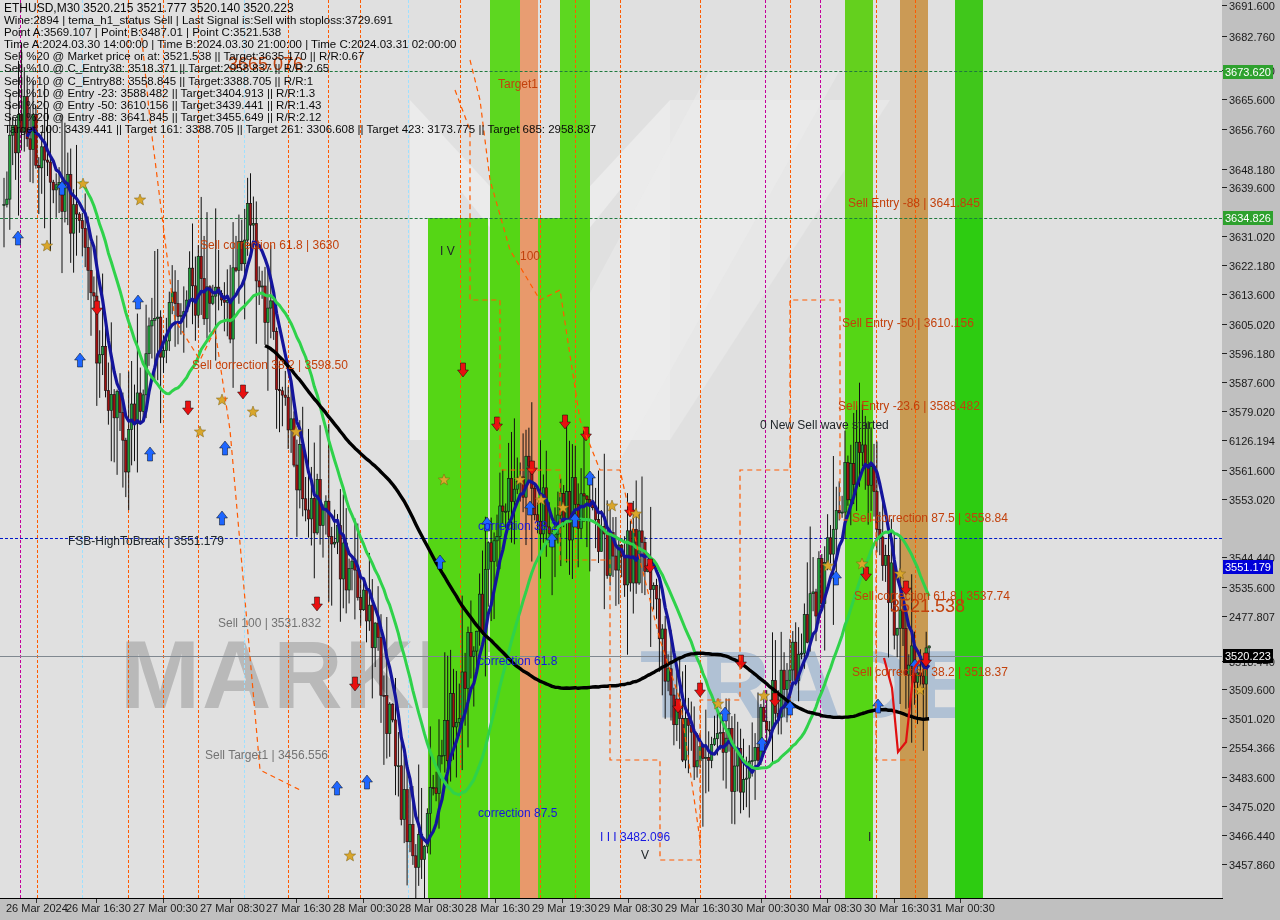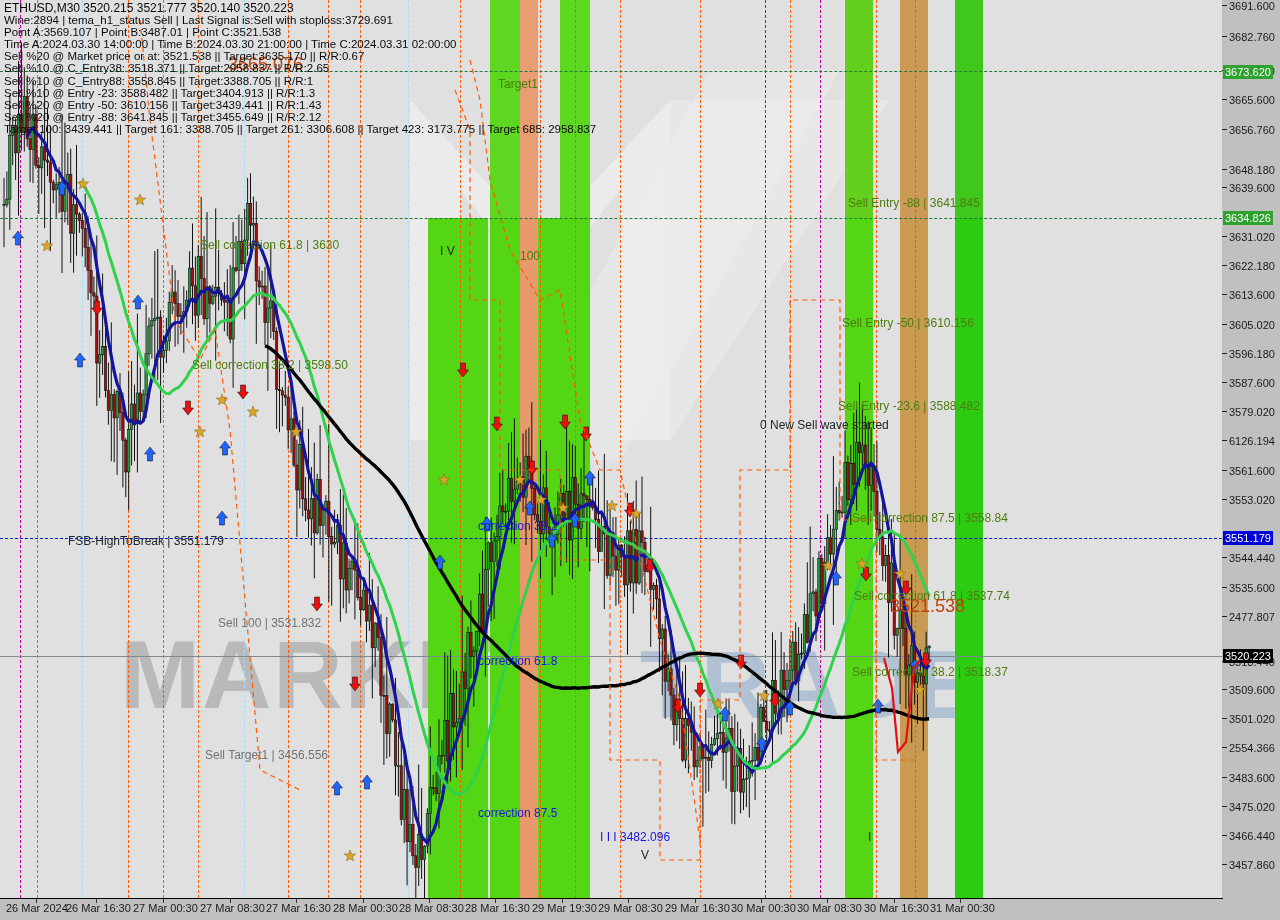--- a/index.html
+++ b/index.html
@@ -27,39 +27,39 @@
   .hl-grey{border-top:1px solid #808890;}
 
   
   .vline{position:absolute;top:0;bottom:0;width:0;border-left-width:1px;}
   .vl-orange{border-left:1px dashed #ff5a00;}
   .vl-cyan{border-left:1px dashed #9fe0ff;}
   .vl-magenta{border-left:1px dashed #c4009a;}
 
   
   .lab{position:absolute;white-space:nowrap;font-size:12px;}
-  .lab-grey{color:#4d7c0f;}
+  .lab-grey{color:#c2410c;}
   .lab-dark{color:#20262a;}
   .lab-blue{color:#1616e0;}
   .lab-red{color:#737373;}
   .lab-bignum{font-size:18px;color:#c2410c;}
 
   
   #hdr{position:absolute;left:4px;top:2px;font-size:11.5px;color:#0a0a0a;line-height:12.1px;z-index:40;white-space:nowrap;}
   #hdr .l{display:block;}
   #hdr .title{font-size:12px;}
 
   
   #yaxis{position:absolute;left:1222px;top:0;width:36px;height:898px;background:#c0c0c0;}
   .ytick{position:absolute;left:0;width:58px;height:12px;font-size:11px;color:#1a1a1a;line-height:12px;}
   .ytick .tk{position:absolute;left:0;top:5px;width:5px;border-top:1px solid #222;}
   .ytick .tv{position:absolute;left:7px;top:0;}
   .ytag{position:absolute;left:1px;height:14px;line-height:14px;font-size:11px;padding:0 2px;white-space:nowrap;}
   .ytag.green{background:#2ea12e;color:#fff;}
-  .ytag.blue{background:#0000d8;color:#fff;}
+  .ytag.blue{background:#0000d8;color:#fff;margin-top:29px;}
   .ytag.black{background:#000;color:#fff;}
 
   
   #xaxis{position:absolute;left:0;top:899px;width:1280px;height:21px;background:#c0c0c0;}
   .xlab{position:absolute;top:3px;font-size:11px;color:#1a1a1a;white-space:nowrap;}
   .xtick{position:absolute;top:0;height:4px;border-left:1px solid #333;}
 
   
   svg.ovl{position:absolute;left:0;top:0;width:1222px;height:898px;overflow:visible;}
 </style>

